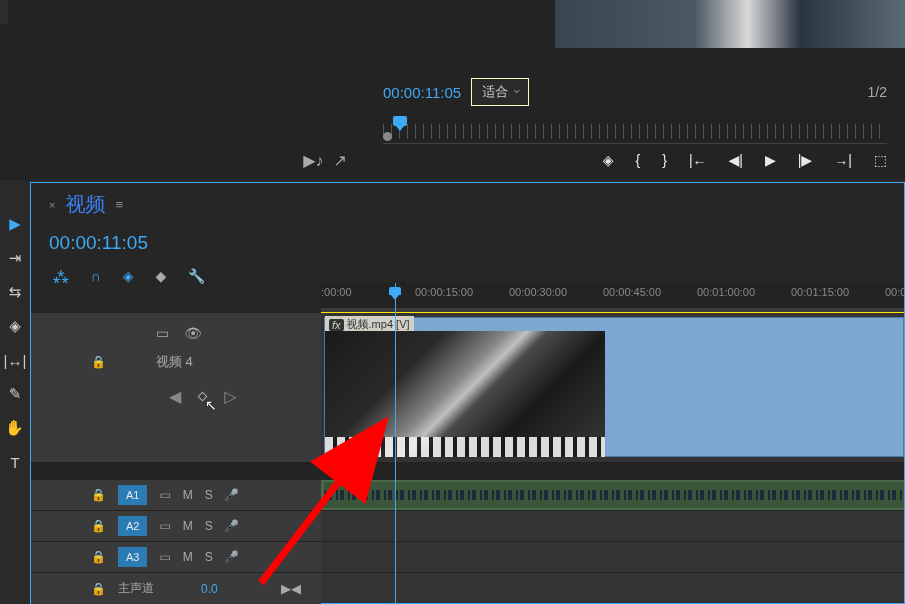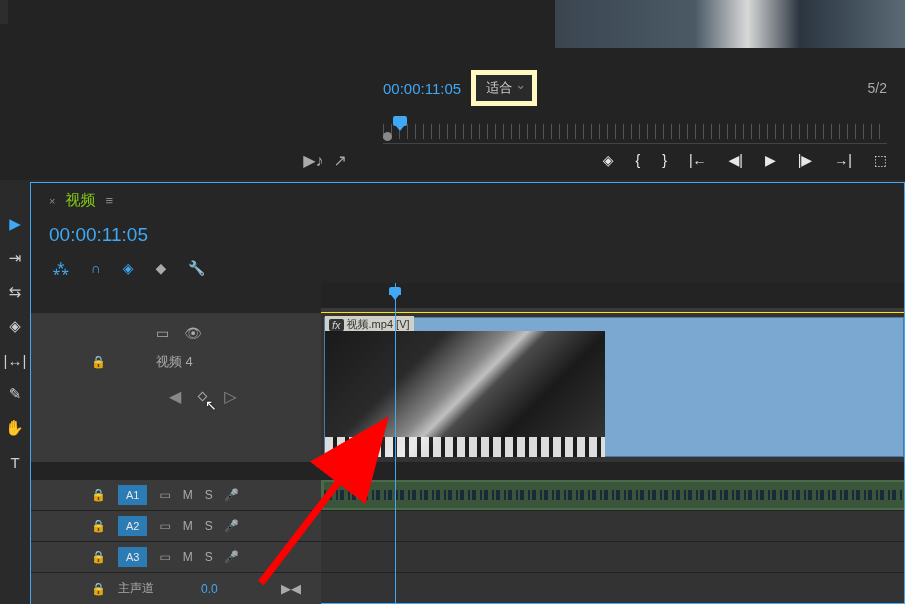--- a/index.html
+++ b/index.html
@@ -10,42 +10,42 @@
 .top-left { width: 365px; background: #232323; position: relative; }
 .top-left .thin-tab { position: absolute; top: 0; left: 0; width: 8px; height: 24px; background: #2d2d2d; }
 .src-controls { position: absolute; bottom: 10px; right: 18px; display: flex; gap: 10px; color: #aaa; }
 .top-right { flex: 1; background: #232323; padding: 0 10px; position: relative; }
 .monitor-frame { position: absolute; top: 0; right: 0; width: 350px; height: 48px; background: #1a1a1a; border-radius: 0 0 0 2px; }
 .monitor-img { width: 100%; height: 100%; background: linear-gradient(90deg, #3a4550 0%, #4a5a65 40%, #d8d8d8 55%, #2a3540 70%, #5a6a75 100%); }
 
 .monitor-bottom { position: absolute; bottom: 0; left: 0; right: 0; }
 .monitor-row1 { display: flex; align-items: center; gap: 10px; padding: 8px 18px; }
 .monitor-time { color: #3fa9f5; font-size: 15px; font-weight: 500; }
-.zoom-select { background: #2a2a2a; border: 5px solid #fef9c3; color: #ccc; padding: 4px 20px 4px 10px; font-size: 13px; position: relative; }
+.zoom-select { background: #2a2a2a; border: 1px solid #fef9c3; color: #ccc; padding: 4px 20px 4px 10px; font-size: 13px; position: relative; }
 .zoom-select::after { content: "⌄"; position: absolute; right: 6px; top: 2px; color: #888; }
 .monitor-12 { margin-left: auto; color: #aaa; font-size: 14px; }
 .monitor-ruler { height: 30px; position: relative; margin: 0 18px; border-bottom: 1px solid #444; }
 .monitor-ruler .ticks { position: absolute; top: 10px; left: 0; right: 0; height: 15px; background: repeating-linear-gradient(90deg, #555 0, #555 1px, transparent 1px, transparent 8px); }
 .monitor-ruler .big-circle { position: absolute; left: 0; top: 18px; width: 9px; height: 9px; background: #888; border-radius: 50%; }
 .monitor-ruler .playhead { position: absolute; left: 10px; top: 2px; }
 .monitor-playhead { width: 14px; height: 10px; background: #3fa9f5; border-radius: 2px; }
 .monitor-playhead::after { content: ""; position: absolute; left: 3px; top: 10px; border-left: 4px solid transparent; border-right: 4px solid transparent; border-top: 5px solid #3fa9f5; }
 .monitor-controls { display: flex; gap: 22px; justify-content: flex-end; padding: 8px 18px 12px; color: #e8e8e8; font-size: 14px; }
 .monitor-controls span { cursor: pointer; }
 
 
 .timeline-panel { position: absolute; top: 180px; bottom: 0; left: 0; right: 0; border-top: 2px solid #2a2a2a; display: flex; }
 .toolbar { width: 30px; background: #2a2a2a; padding-top: 30px; display: flex; flex-direction: column; align-items: center; gap: 10px; }
 .toolbar .tool { width: 24px; height: 24px; color: #ccc; display: flex; align-items: center; justify-content: center; font-size: 15px; cursor: pointer; }
 .toolbar .tool.active { color: #3fa9f5; }
 
 .timeline-main { flex: 1; background: #262626; border: 1px solid #3fa9f5; position: relative; }
 .tl-header { display: flex; align-items: center; padding: 8px 18px; gap: 10px; }
 .tl-close { color: #888; font-size: 11px; cursor: pointer; }
-.tl-title { color: #84cc16; font-size: 15px; }
+.tl-title { color: #3b82f6; font-size: 20px; }
 .tl-menu { color: #888; font-size: 13px; cursor: pointer; }
 
 .tl-timecode { color: #3fa9f5; font-size: 19px; font-weight: 500; padding: 6px 18px; }
 .tl-tools-row { display: flex; align-items: center; gap: 22px; padding: 6px 22px; color: #3fa9f5; font-size: 14px; }
 .tl-tools-row span { cursor: pointer; }
 .tl-tools-row .gray { color: #aaa; }
 
 .tl-body { position: absolute; top: 100px; left: 0; right: 0; bottom: 0; display: flex; }
 .tl-tracks-header { width: 290px; position: relative; }
 .tl-tracks-content { flex: 1; position: relative; overflow: hidden; }
@@ -110,21 +110,21 @@
     </div>
   </div>
   <div class="top-right">
     <div class="monitor-frame">
         <div class="monitor-img"></div>
       </div>
     <div class="monitor-bottom">
       <div class="monitor-row1">
         <span class="monitor-time">00:00:11:05</span>
         <div class="zoom-select">适合</div>
-        <span class="monitor-12">5/2</span>
+        <span class="monitor-12">1/2</span>
       </div>
       <div class="monitor-ruler">
         <div class="ticks"></div>
         <div class="big-circle"></div>
         <div class="playhead">
             <div class="monitor-playhead"></div>
           </div>
       </div>
       <div class="monitor-controls">
         <span>◈</span>
@@ -213,20 +213,29 @@
         <div class="master-head">
           <span>🔒</span>
           <span>主声道</span>
           <span class="db">0.0</span>
           <span class="collapse">▶◀</span>
         </div>
       </div>
 
       <div class="tl-tracks-content">
         <div class="tl-ruler">
+          <div class="tl-ruler-labels">
+            <div class="tl-ruler-tick">:00:00</div>
+            <div class="tl-ruler-tick">00:00:15:00</div>
+            <div class="tl-ruler-tick">00:00:30:00</div>
+            <div class="tl-ruler-tick">00:00:45:00</div>
+            <div class="tl-ruler-tick">00:01:00:00</div>
+            <div class="tl-ruler-tick">00:01:15:00</div>
+            <div class="tl-ruler-tick">00:0</div>
+          </div>
           <div class="tl-ruler-bar"></div>
           <div class="tl-yellow-bar"></div>
           <div class="tl-playhead-marker">
               <div class="head"></div>
             </div>
         </div>
         <div class="v-track">
           <div class="v-clip">
             <div class="v-clip-label">
                 <span class="fx">fx</span>

